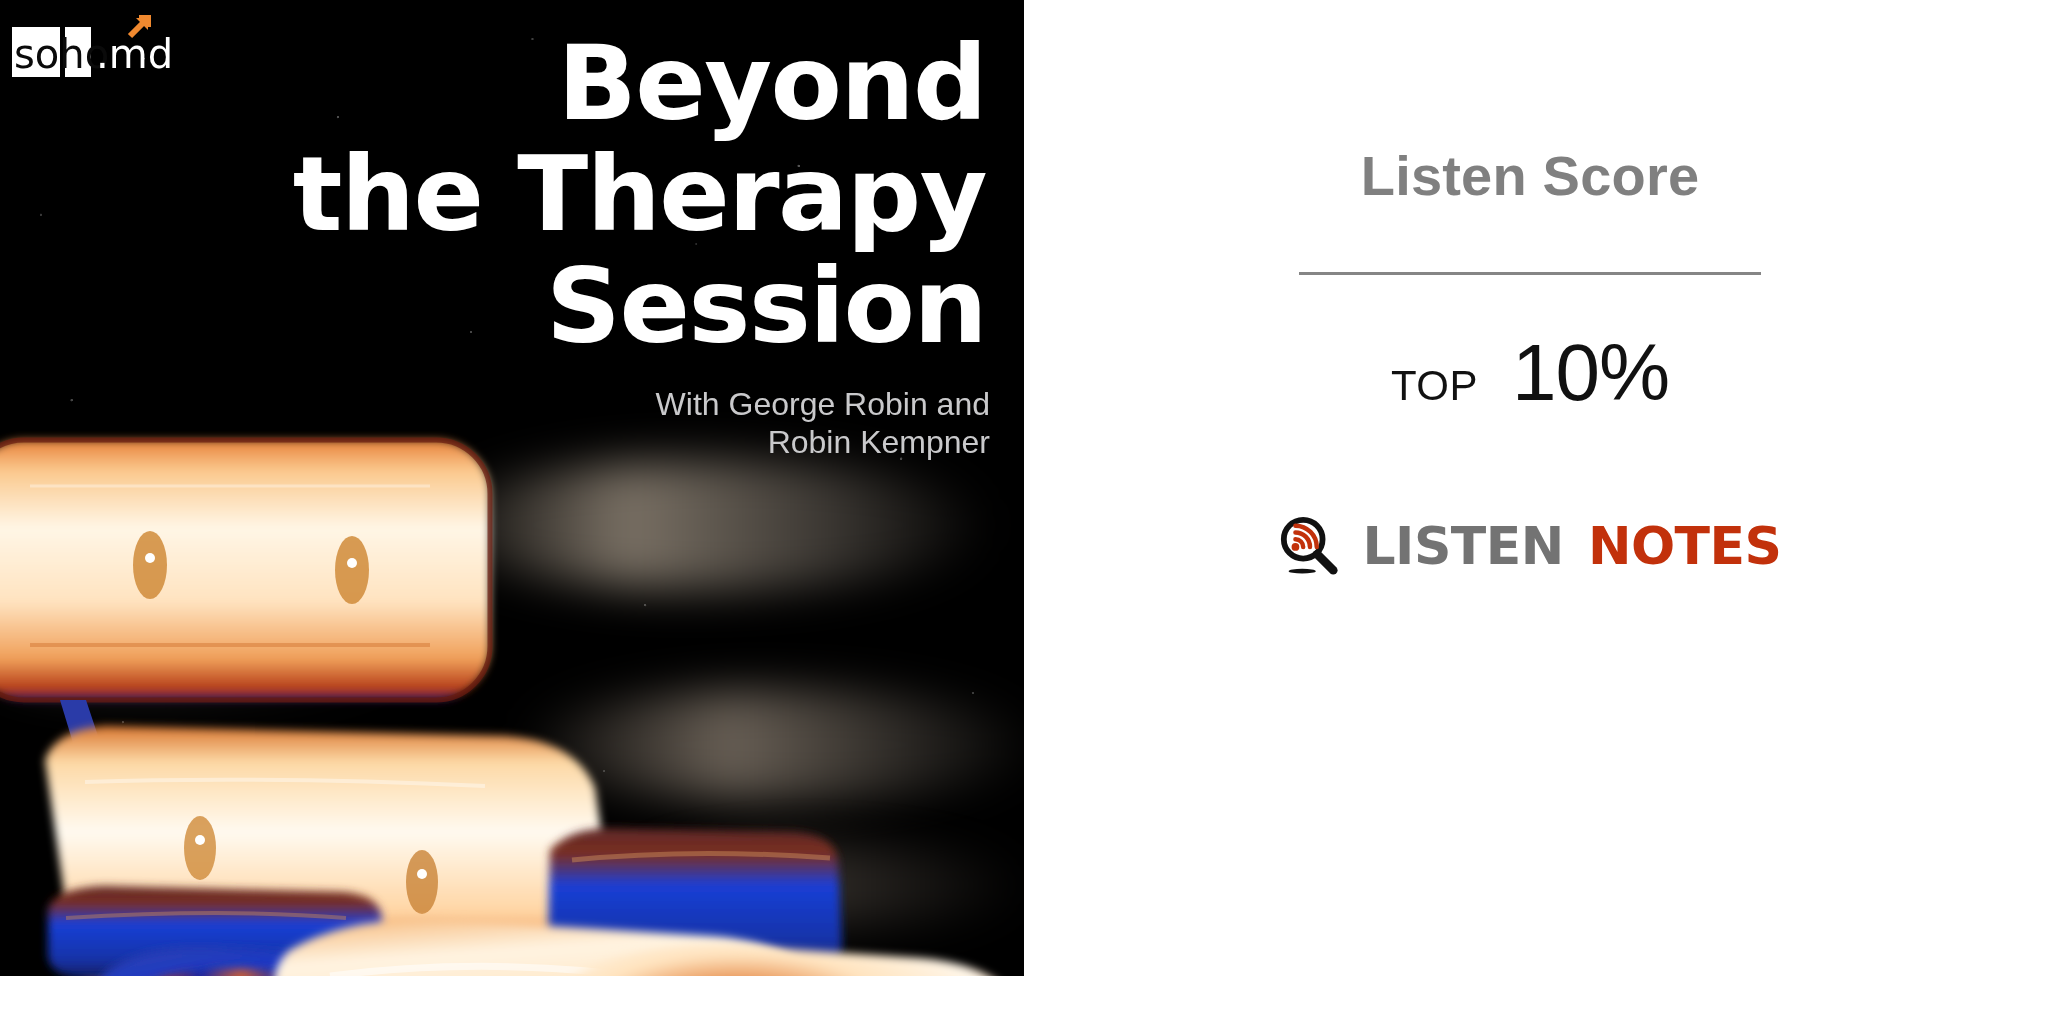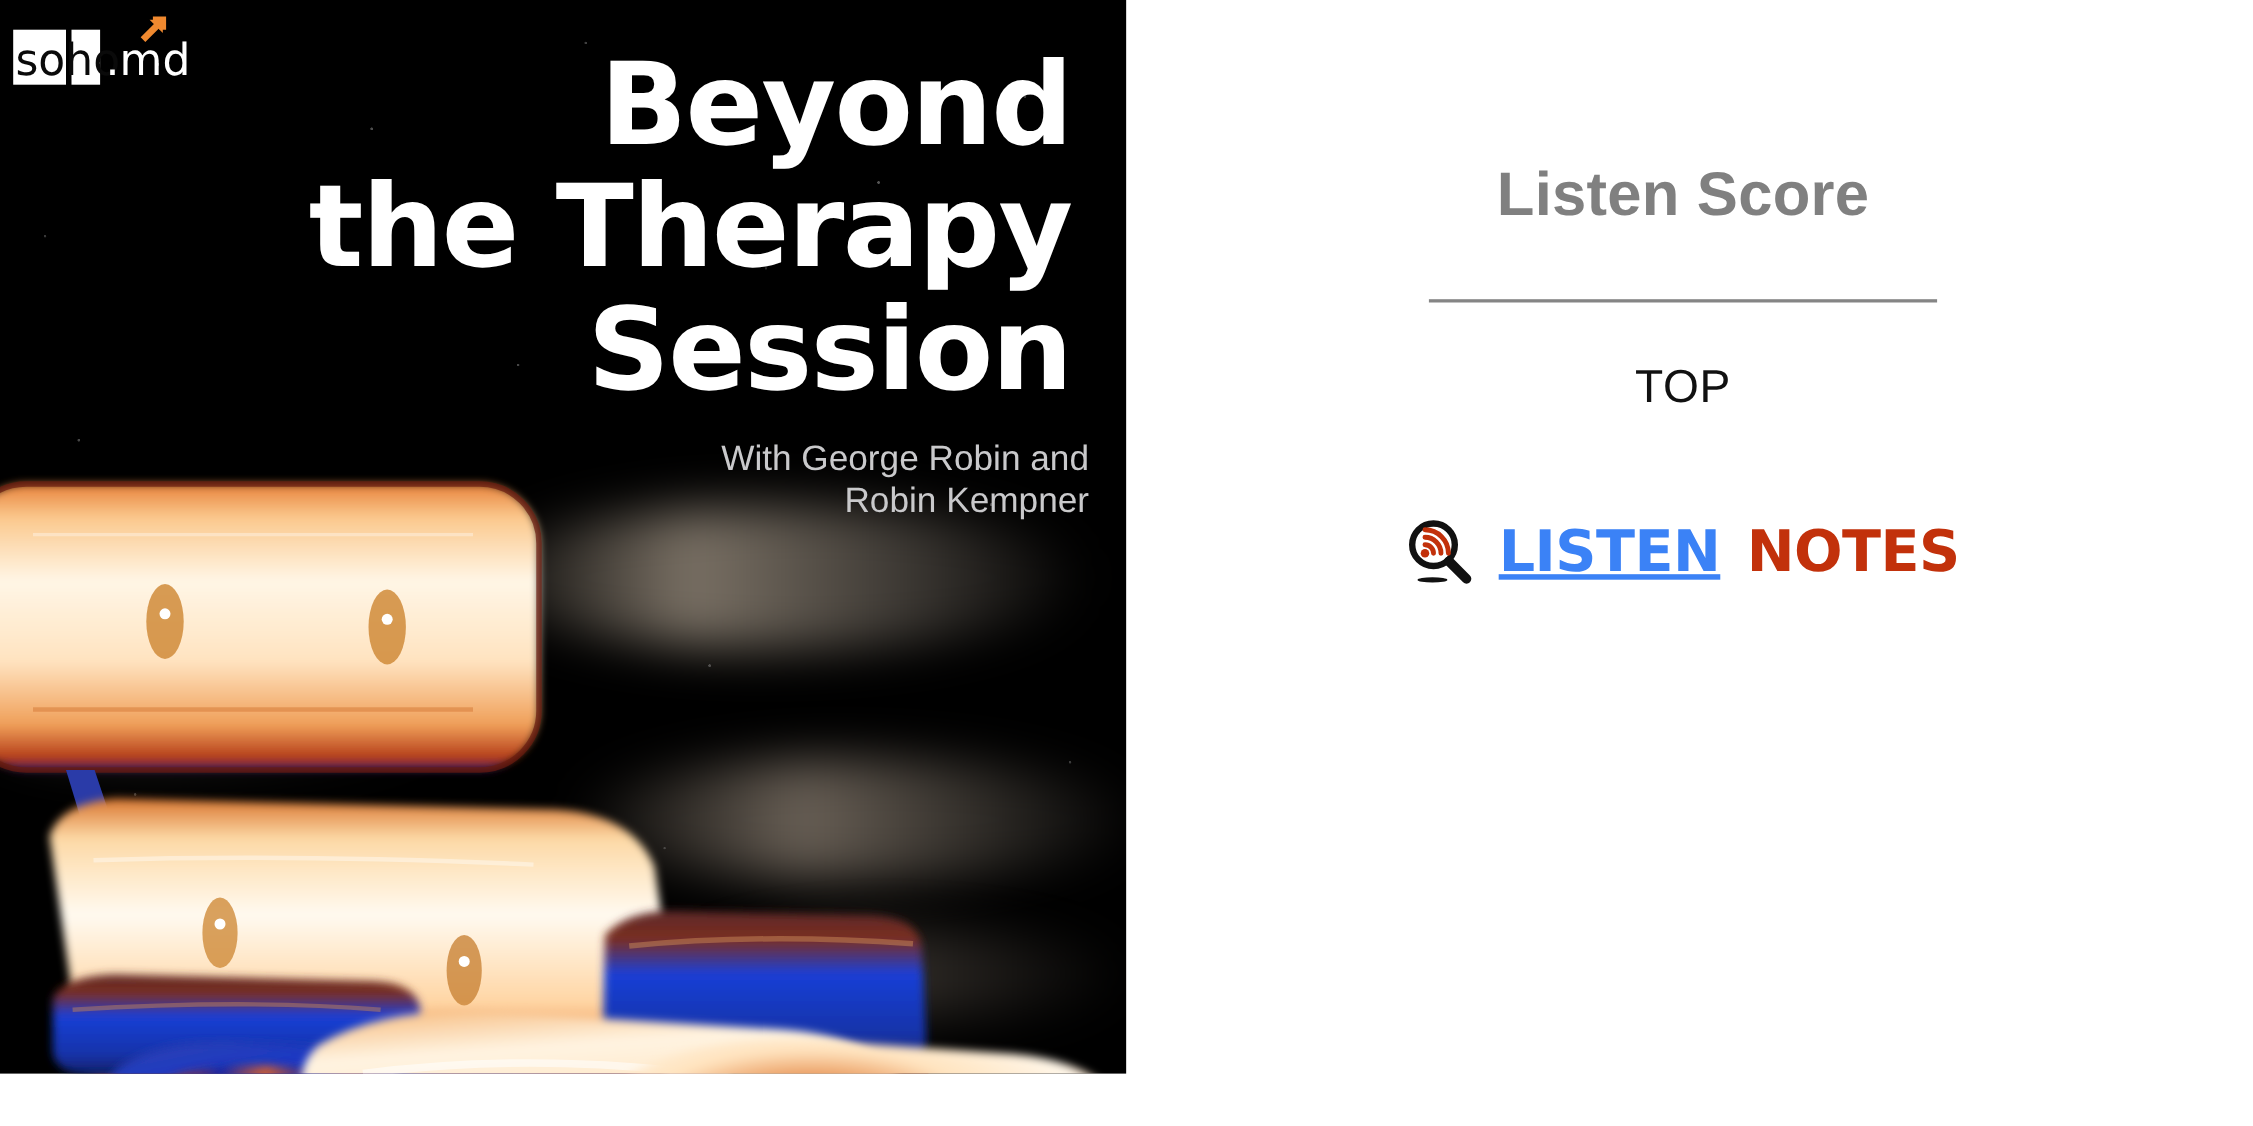--- a/index.html
+++ b/index.html
@@ -88,21 +88,21 @@
     left: 60px;  right: 34px;  top: 24px;
     text-align: right;
   }
   .cover-title {
     color: #ffffff;
     font-family: "DejaVu Sans", sans-serif;
     font-weight: 700;
     font-size: 104px;
     line-height: 1.07;
     letter-spacing: -1.5px;
-    margin: 16px;
+    margin: 4px;
     white-space: pre-line;
   }
   .cover-subtitle {
     color: #c9c9cb;
     font-family: "Liberation Sans", sans-serif;
     font-weight: 300;
     font-size: 32px;
     line-height: 1.18;
     margin: 24px 0 0 0;
     white-space: pre-line;
@@ -183,21 +183,21 @@
   }
   .ln-mark { width: 62px; height: 62px; display: block; }
   .ln-word {
     font-family: "DejaVu Sans", sans-serif;
     font-weight: 700;
     font-size: 52px;
     letter-spacing: -0.5px;
     line-height: 1;
     white-space: nowrap;
   }
-  .ln-listen { color: #3b82f6; text-decoration: underline; }
+  .ln-listen { color: #737373; }
   .ln-notes  { color: #C2310B; margin-left: 24px; }
 </style>
 </head>
 <body>
 
 <div id="root">
 
   <div class="cover">
 
     <svg class="chair" viewBox="0 0 1050 600" aria-hidden="true">
@@ -404,20 +404,21 @@
 Robin Kempner</p>
     </div>
   </div>
 
   <div class="score-panel">
     <div class="score-inner">
       <div class="score-label">Listen Score</div>
       <div class="score-rule"></div>
       <div class="score-rank">
         <span class="rank-top">TOP</span>
+        <span class="rank-pct">10%</span>
       </div>
 
       <div class="ln-logo">
         <svg class="ln-mark" viewBox="0 0 64 64" aria-hidden="true">
           <circle cx="26" cy="25" r="20" fill="none" stroke="#111111" stroke-width="6"></circle>
           <path d="M40.5 40.5 L57 57" stroke="#111111" stroke-width="9" stroke-linecap="round"></path>
           <circle cx="18" cy="33" r="4" fill="#C2310B"></circle>
           <path d="M18 25 a8 8 0 0 1 8 8" fill="none" stroke="#C2310B" stroke-width="4.6" stroke-linecap="round"></path>
           <path d="M18 18 a15 15 0 0 1 15 15" fill="none" stroke="#C2310B" stroke-width="4.6" stroke-linecap="round"></path>
           <path d="M18 11 a22 22 0 0 1 22 22" fill="none" stroke="#C2310B" stroke-width="4.6" stroke-linecap="round"></path>

